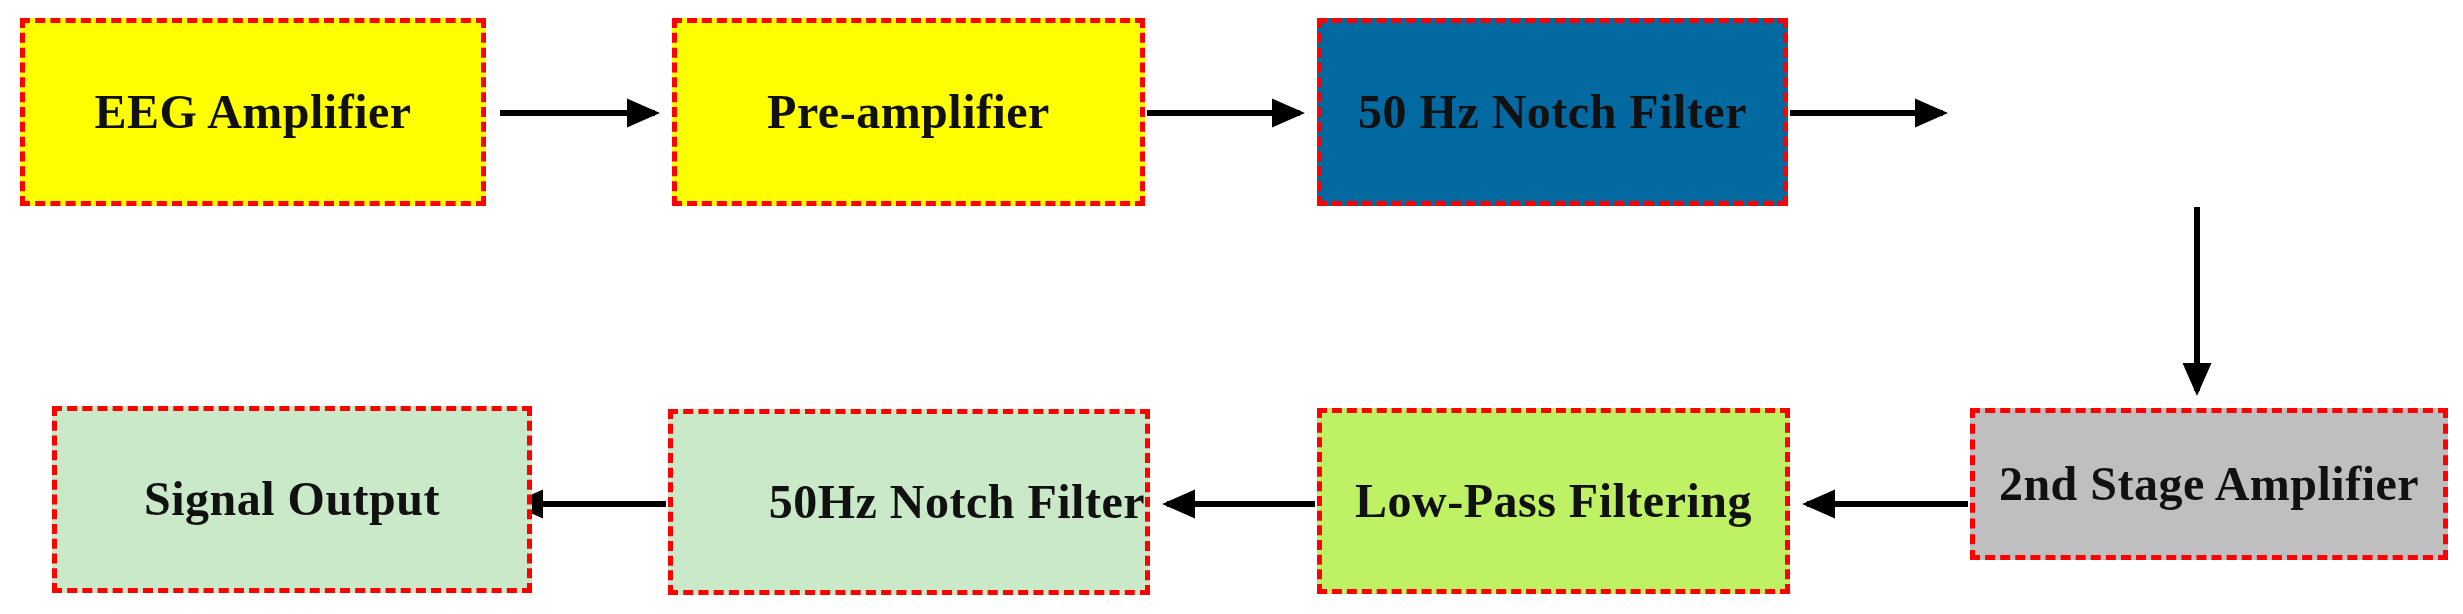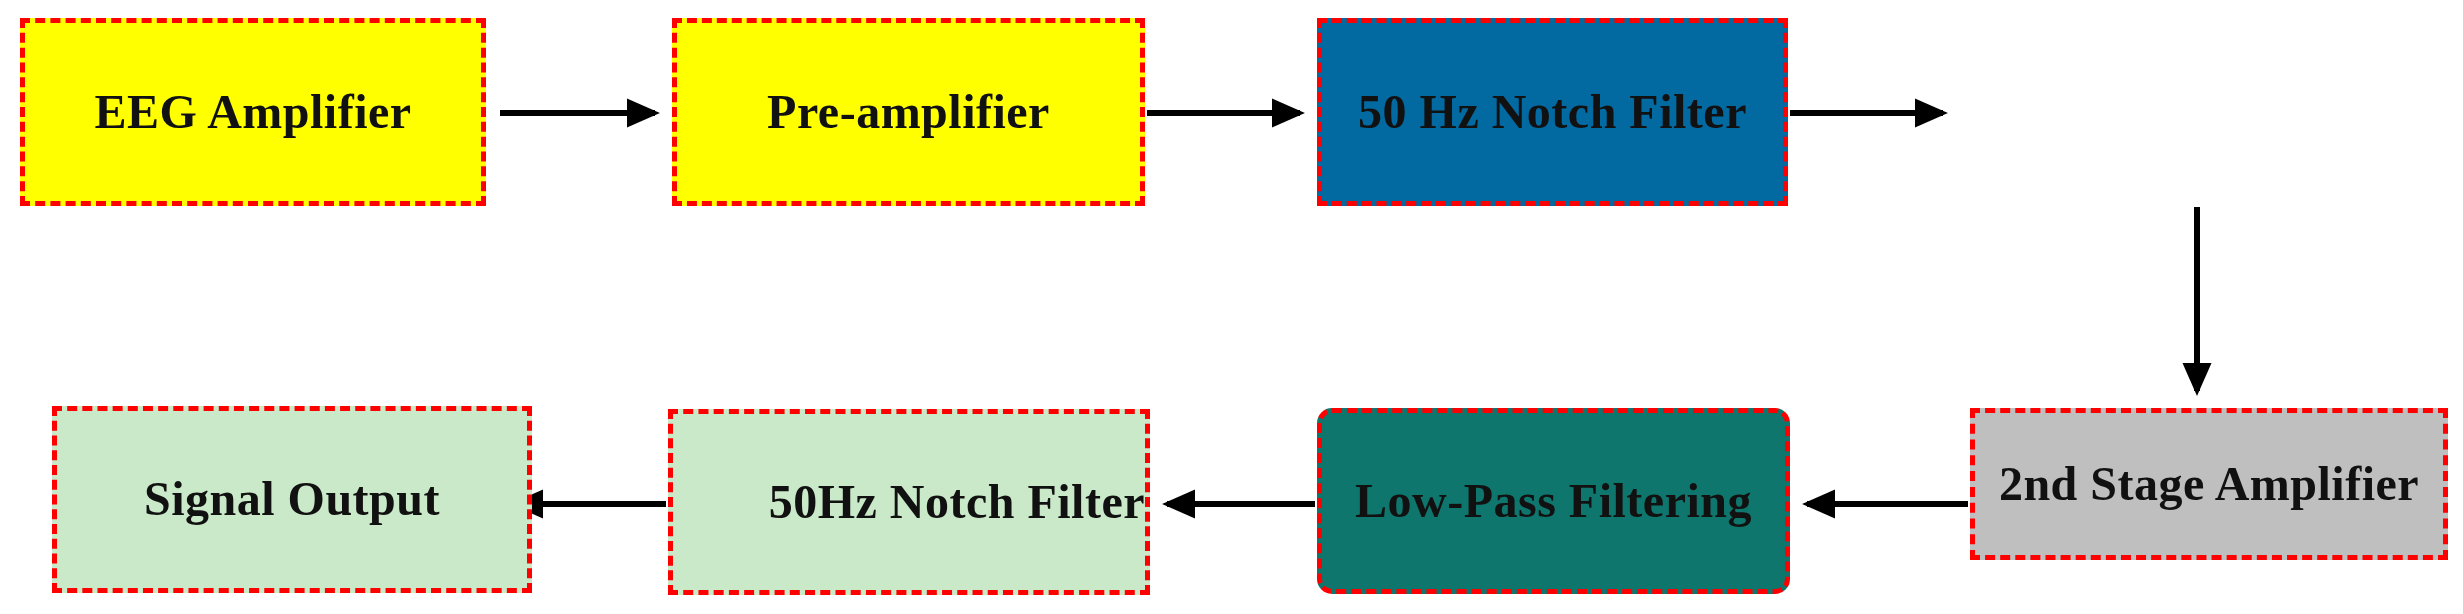--- a/index.html
+++ b/index.html
@@ -73,21 +73,21 @@
 
   <div class="node" id="node-notch-filter-input" style="background-color: #0369a1;">
     <span>50 Hz Notch Filter</span>
   </div>
 
 
   <div class="node" id="node-second-stage-amplifier" style="background-color: rgb(191, 191, 191);">
     <span>2nd Stage Amplifier</span>
   </div>
 
-  <div class="node" id="node-low-pass-filtering" style="background-color: #0f766e; border-radius: 15px;">
+  <div class="node" id="node-low-pass-filtering" style="background-color: #bef264;">
     <span>Low-Pass Filtering</span>
   </div>
 
   <div class="node" id="node-notch-filter-output" style="background-color: rgb(201, 233, 201);">
     <span>50Hz Notch Filter</span>
   </div>
 
   <div class="node" id="node-signal-output" style="background-color: rgb(201, 233, 201);">
     <span>Signal Output</span>
   </div>

